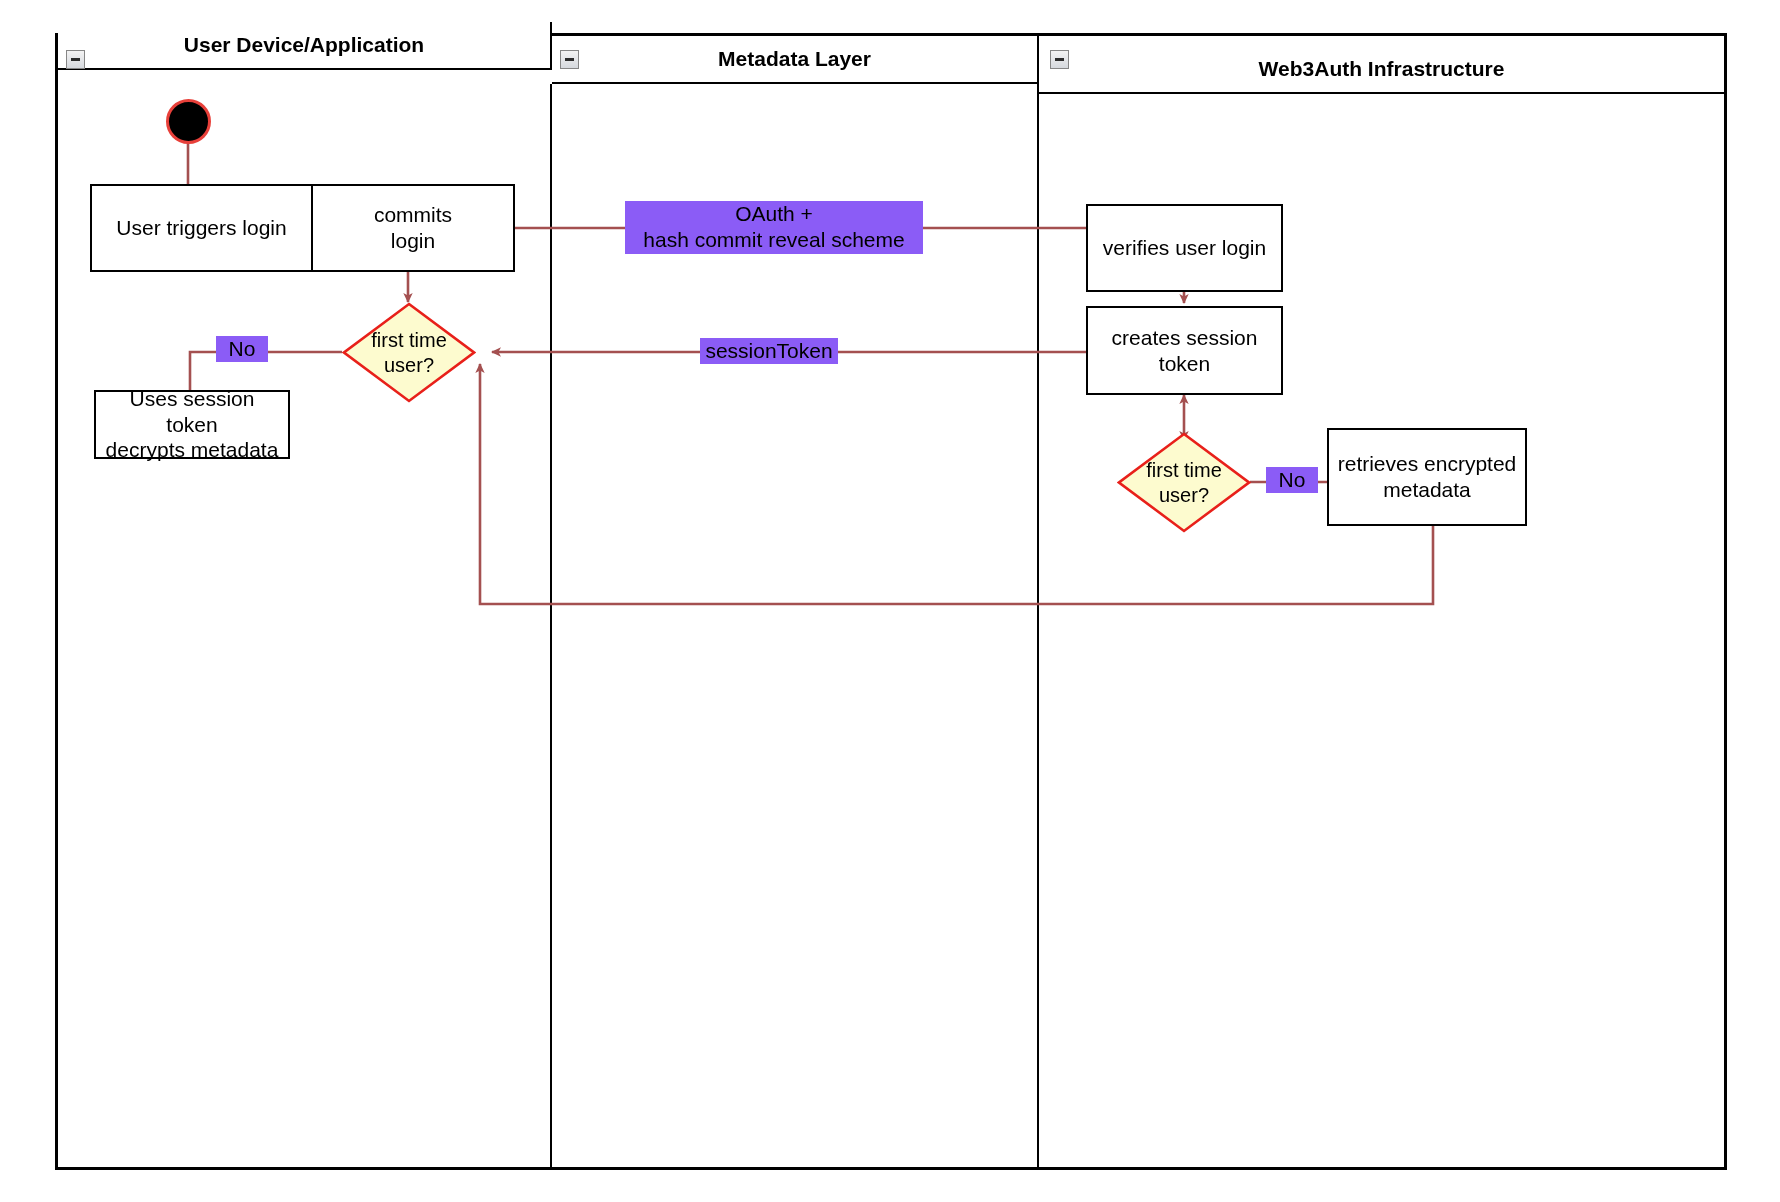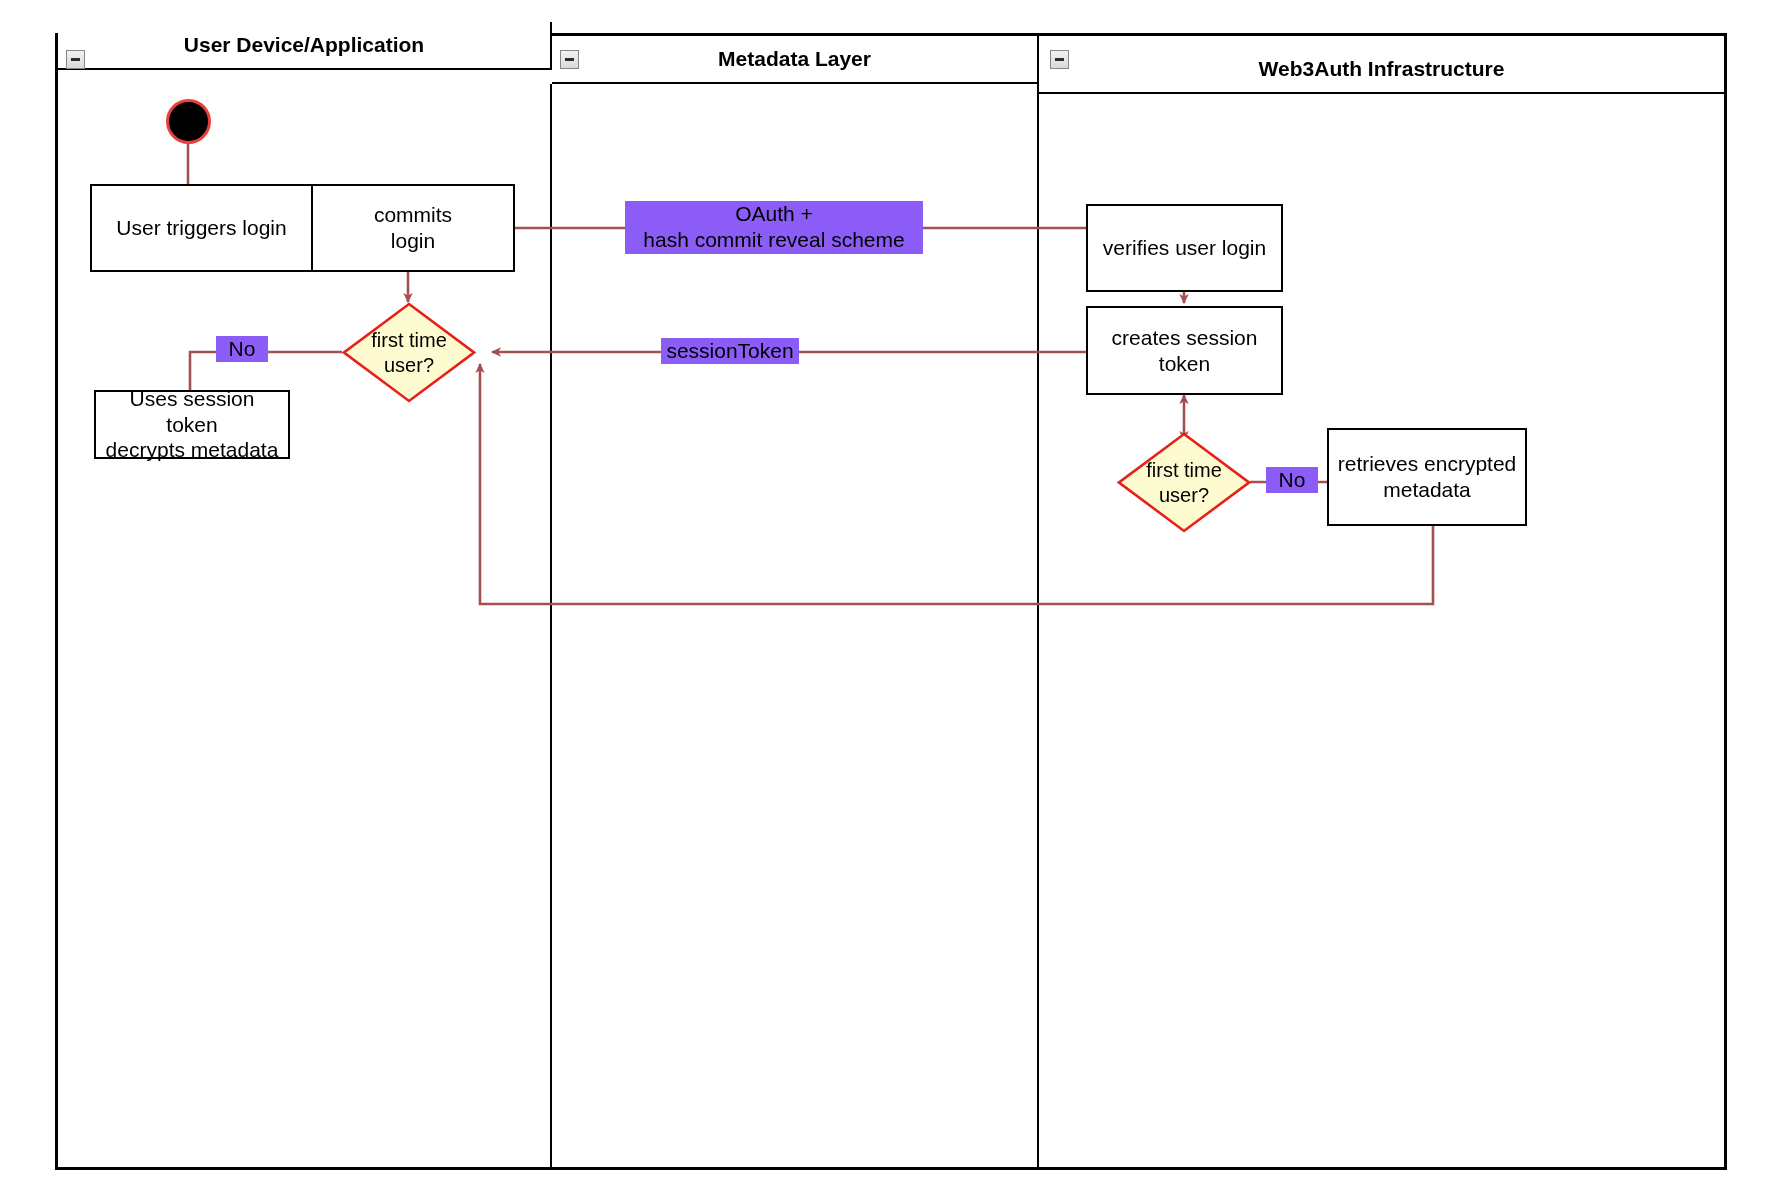--- a/index.html
+++ b/index.html
@@ -229,19 +229,19 @@
     <svg width="134" height="101" viewBox="0 0 134 101" xmlns="http://www.w3.org/2000/svg">
       <polygon points="67,2 132,50.5 67,99 2,50.5" fill="#fdfbcf" stroke="#e8201a" stroke-width="2.6"></polygon>
     </svg>
     <div class="diamond-label">first time
 user?</div>
   </div>
 
   <div class="edge-label" style="left:625px; top:201px; width:290px;">OAuth +
 hash commit reveal scheme</div>
 
-  <div class="edge-label" style="left:661px; top:338px; width:130px;text-align:center;">sessionToken</div>
+  <div class="edge-label" style="left:700px; top:338px; width:130px;text-align:center;">sessionToken</div>
 
   <div class="edge-label" style="left:216px; top:336px; width:44px;">No</div>
 
   <div class="edge-label" style="left:1266px; top:467px; width:44px;">No</div>
 
 </div>
 
 </body></html>

